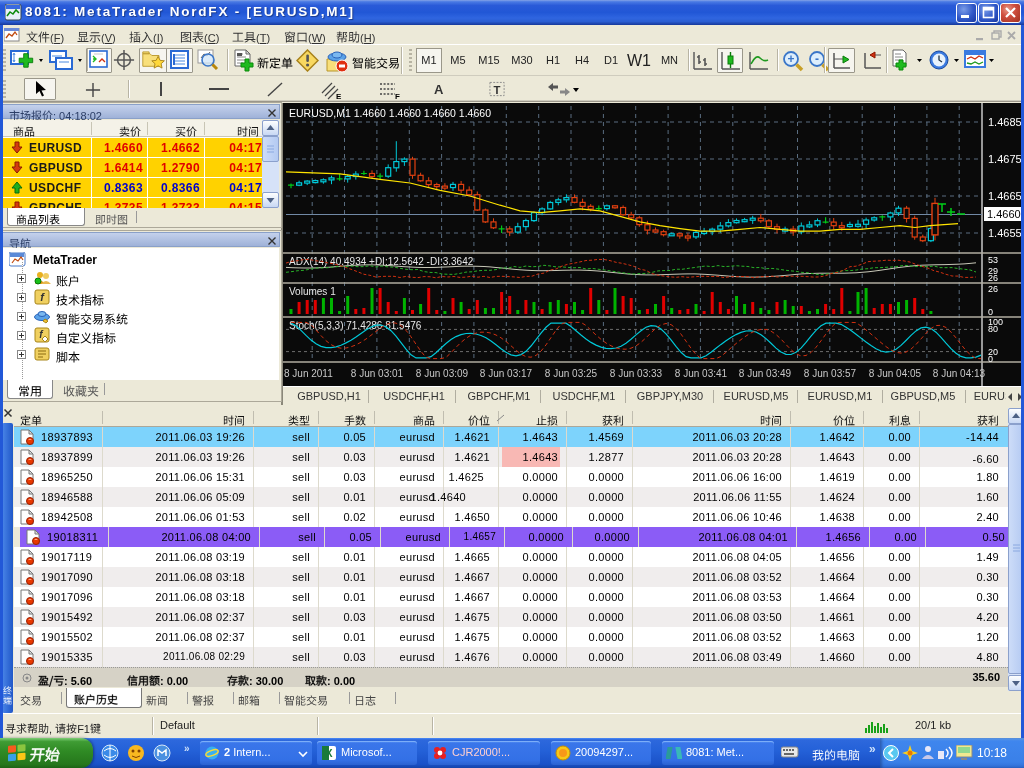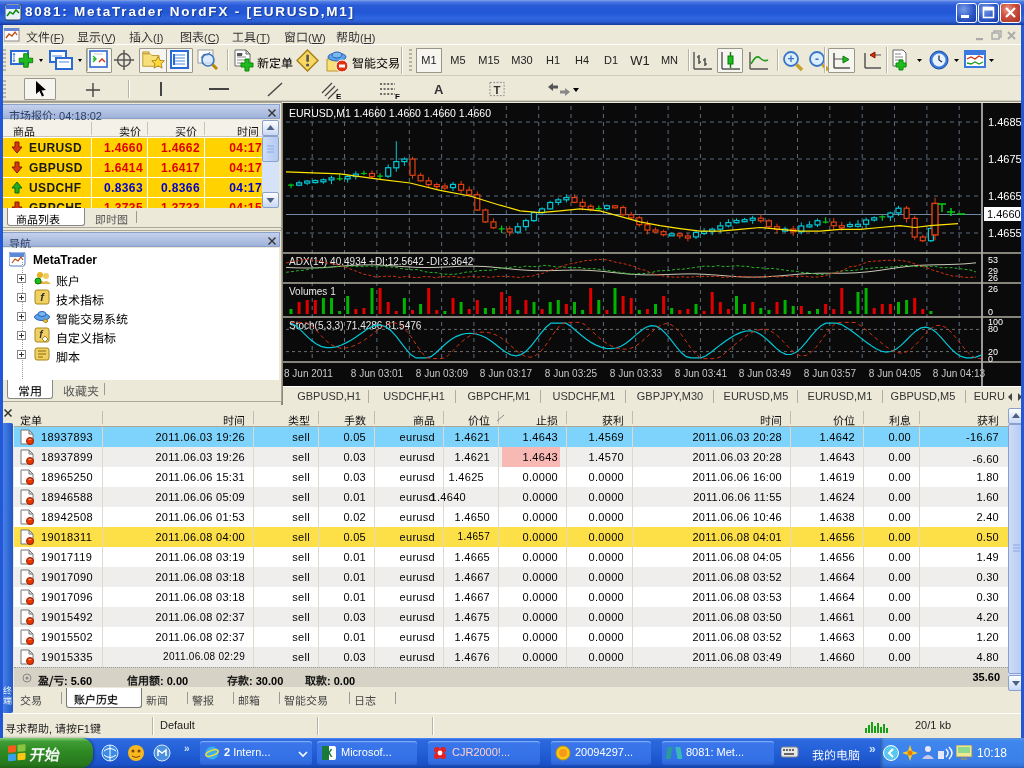--- a/index.html
+++ b/index.html
@@ -166,21 +166,21 @@
       <div class="abs" style="left:401px;top:2px;width:1px;height:27px;background:#b8b4a4"></div>
       <div class="abs" style="left:402px;top:2px;width:1px;height:27px;background:#fff"></div>
       <div class="abs" style="left:409px;top:4px;width:3px;height:22px;background:repeating-linear-gradient(180deg,#b8b4a4 0,#b8b4a4 2px,#ece9d8 2px,#ece9d8 4px)"></div>
       <div class="abs" style="left:416px;top:3px;width:26px;height:25px;background:#f6f5ef;border:1px solid #9a978a;text-align:center;font-size:11px;color:#222;line-height:23px">M1</div>
       <div class="abs" style="left:445px;top:3px;width:26px;height:25px;text-align:center;font-size:11px;color:#222;line-height:25px">M5</div>
       <div class="abs" style="left:474px;top:3px;width:30px;height:25px;text-align:center;font-size:11px;color:#222;line-height:25px">M15</div>
       <div class="abs" style="left:507px;top:3px;width:30px;height:25px;text-align:center;font-size:11px;color:#222;line-height:25px">M30</div>
       <div class="abs" style="left:540px;top:3px;width:26px;height:25px;text-align:center;font-size:11px;color:#222;line-height:25px">H1</div>
       <div class="abs" style="left:569px;top:3px;width:26px;height:25px;text-align:center;font-size:11px;color:#222;line-height:25px">H4</div>
       <div class="abs" style="left:598px;top:3px;width:26px;height:25px;text-align:center;font-size:11px;color:#222;line-height:25px">D1</div>
-      <div class="abs" style="left:627px;top:3px;width:26px;height:25px;text-align:center;font-size:13px;color:#222;line-height:25px">W1</div>
+      <div class="abs" style="left:627px;top:3px;width:26px;height:25px;text-align:left;font-size:16px;color:#222;line-height:25px">W1</div>
       <div class="abs" style="left:656px;top:3px;width:27px;height:25px;text-align:center;font-size:11px;color:#222;line-height:25px">MN</div>
       <div class="abs" style="left:688px;top:4px;width:2px;height:22px;border-left:1px solid #b8b4a4;border-right:1px solid #fff"></div>
       <svg class="abs" style="left:692px;top:5px" width="22" height="22" viewBox="0 0 22 22">
         <path d="M2 19 h18 M2 19 v-17" stroke="#555" stroke-width="1.4"></path>
         <g stroke="#555" stroke-width="1.6">
           <path d="M7 5 v9 M5 7h2 M7 12h2"></path>
           <path d="M13 8 v8 M11 10h2 M13 14h2"></path>
         </g>
       </svg>
       <div class="abs" style="left:717px;top:3px;width:26px;height:25px;background:#f6f5ef;border:1px solid #9a978a;border-radius:1px"></div>
@@ -334,21 +334,21 @@
 <div class="abs" style="left:144px;top:0;width:1px;height:20px;background:#fff"></div>
 <div class="abs" style="left:201px;top:0;width:1px;height:20px;background:#fff"></div>
 <div class="abs" style="left:0;top:19px;width:276px;height:1px;background:#fff"></div>
 </div>
         <div class="abs" style="left:0;top:38px;width:276px;height:20px;background:#ffd200;overflow:hidden">
 <svg class="abs" style="left:7px;top:3px" width="14" height="14" viewBox="0 0 14 14">
             <path d="M5 1 h4 v5 h3 l-5 6 -5-6 h3 z" fill="#d43a10" stroke="#8a1a00"></path>
           </svg>
 <div class="abs" style="left:26px;top:3px;font-size:12px;font-weight:bold;color:#1a1a1a;letter-spacing:0.4px">GBPUSD</div>
 <div class="abs" style="left:88px;top:3px;width:52px;text-align:right;font-size:12px;font-weight:bold;letter-spacing:0.4px;color:#e00000">1.6414</div>
-<div class="abs" style="left:144px;top:3px;width:53px;text-align:right;font-size:12px;font-weight:bold;letter-spacing:0.4px;color:#e00000">1.6417</div>
+<div class="abs" style="left:144px;top:3px;width:53px;text-align:right;font-size:12px;font-weight:bold;letter-spacing:0.4px;color:#e00000">1.2790</div>
 <div class="abs" style="left:207px;top:3px;width:52px;text-align:right;font-size:12px;font-weight:bold;letter-spacing:0.4px;color:#e00000">04:17</div>
 <div class="abs" style="left:88px;top:0;width:1px;height:20px;background:#fff"></div>
 <div class="abs" style="left:144px;top:0;width:1px;height:20px;background:#fff"></div>
 <div class="abs" style="left:201px;top:0;width:1px;height:20px;background:#fff"></div>
 <div class="abs" style="left:0;top:19px;width:276px;height:1px;background:#fff"></div>
 </div>
         <div class="abs" style="left:0;top:58px;width:276px;height:20px;background:#ffd200;overflow:hidden">
 <svg class="abs" style="left:7px;top:3px" width="14" height="14" viewBox="0 0 14 14">
             <path d="M5 12 h4 v-5 h3 l-5-6 -5 6 h3 z" fill="#1fae1f" stroke="#0a6a0a"></path>
           </svg>
@@ -1011,21 +1011,21 @@
         <div class="abs" style="left:692px;top:0px;width:78px;height:20px;">
           <div class="abs" style="right:2px;top:4px;font-size:11px;color:#000;white-space:nowrap;letter-spacing:0.3px">2011.06.03 20:28</div>
         </div>
         <div class="abs" style="left:765px;top:0px;width:78px;height:20px;">
           <div class="abs" style="right:2px;top:4px;font-size:11px;color:#000;white-space:nowrap;letter-spacing:0.3px">1.4642</div>
         </div>
         <div class="abs" style="left:821px;top:0px;width:78px;height:20px;">
           <div class="abs" style="right:2px;top:4px;font-size:11px;color:#000;white-space:nowrap;letter-spacing:0.3px">0.00</div>
         </div>
         <div class="abs" style="left:909px;top:0px;width:78px;height:20px;">
-          <div class="abs" style="right:2px;top:4px;font-size:11px;color:#000;white-space:nowrap;letter-spacing:0.3px">-16.67</div>
+          <div class="abs" style="right:2px;top:4px;font-size:11px;color:#000;white-space:nowrap;letter-spacing:0.3px">-14.44</div>
         </div>
       </div>
       <div class="abs" style="left:14px;top:42px;width:994px;height:20px;background:#f0eded">
         <div class="abs" style="left:88px;top:0;width:1px;height:20px;background:#dddacd"></div>
         <div class="abs" style="left:239px;top:0;width:1px;height:20px;background:#dddacd"></div>
         <div class="abs" style="left:304px;top:0;width:1px;height:20px;background:#dddacd"></div>
         <div class="abs" style="left:360px;top:0;width:1px;height:20px;background:#dddacd"></div>
         <div class="abs" style="left:429px;top:0;width:1px;height:20px;background:#dddacd"></div>
         <div class="abs" style="left:484px;top:0;width:1px;height:20px;background:#dddacd"></div>
         <div class="abs" style="left:552px;top:0;width:1px;height:20px;background:#dddacd"></div>
@@ -1052,21 +1052,21 @@
         <div class="abs" style="left:345px;top:0px;width:78px;height:20px;">
           <div class="abs" style="right:2px;top:4px;font-size:11px;color:#000;white-space:nowrap;letter-spacing:0.3px">eurusd</div>
         </div>
         <div class="abs" style="left:400px;top:0px;width:78px;height:20px;">
           <div class="abs" style="right:2px;top:4px;font-size:11px;color:#000;white-space:nowrap;letter-spacing:0.3px">1.4621</div>
         </div>
         <div class="abs" style="left:488px;top:0px;width:58px;height:20px;background:#f8b8b4;">
           <div class="abs" style="right:2px;top:4px;font-size:11px;color:#000;white-space:nowrap;letter-spacing:0.3px">1.4643</div>
         </div>
         <div class="abs" style="left:534px;top:0px;width:78px;height:20px;">
-          <div class="abs" style="right:2px;top:4px;font-size:11px;color:#000;white-space:nowrap;letter-spacing:0.3px">1.4570</div>
+          <div class="abs" style="right:2px;top:4px;font-size:11px;color:#000;white-space:nowrap;letter-spacing:0.3px">1.2877</div>
         </div>
         <div class="abs" style="left:692px;top:0px;width:78px;height:20px;">
           <div class="abs" style="right:2px;top:4px;font-size:11px;color:#000;white-space:nowrap;letter-spacing:0.3px">2011.06.03 20:28</div>
         </div>
         <div class="abs" style="left:765px;top:0px;width:78px;height:20px;">
           <div class="abs" style="right:2px;top:4px;font-size:11px;color:#000;white-space:nowrap;letter-spacing:0.3px">1.4643</div>
         </div>
         <div class="abs" style="left:821px;top:0px;width:78px;height:20px;">
           <div class="abs" style="right:2px;top:4px;font-size:11px;color:#000;white-space:nowrap;letter-spacing:0.3px">0.00</div>
         </div>
@@ -1226,21 +1226,21 @@
         <div class="abs" style="left:765px;top:0px;width:78px;height:20px;">
           <div class="abs" style="right:2px;top:4px;font-size:11px;color:#000;white-space:nowrap;letter-spacing:0.3px">1.4638</div>
         </div>
         <div class="abs" style="left:821px;top:0px;width:78px;height:20px;">
           <div class="abs" style="right:2px;top:4px;font-size:11px;color:#000;white-space:nowrap;letter-spacing:0.3px">0.00</div>
         </div>
         <div class="abs" style="left:909px;top:0px;width:78px;height:20px;">
           <div class="abs" style="right:2px;top:4px;font-size:11px;color:#000;white-space:nowrap;letter-spacing:0.3px">2.40</div>
         </div>
       </div>
-      <div class="abs" style="left:14px;top:122px;width:994px;height:32px;background:#fde047">
+      <div class="abs" style="left:20px;top:122px;width:994px;height:32px;background:#8b5cf6">
         <div class="abs" style="left:88px;top:0;width:1px;height:20px;background:#dddacd"></div>
         <div class="abs" style="left:239px;top:0;width:1px;height:20px;background:#dddacd"></div>
         <div class="abs" style="left:304px;top:0;width:1px;height:20px;background:#dddacd"></div>
         <div class="abs" style="left:360px;top:0;width:1px;height:20px;background:#dddacd"></div>
         <div class="abs" style="left:429px;top:0;width:1px;height:20px;background:#dddacd"></div>
         <div class="abs" style="left:484px;top:0;width:1px;height:20px;background:#dddacd"></div>
         <div class="abs" style="left:552px;top:0;width:1px;height:20px;background:#dddacd"></div>
         <div class="abs" style="left:618px;top:0;width:1px;height:20px;background:#dddacd"></div>
         <div class="abs" style="left:776px;top:0;width:1px;height:20px;background:#dddacd"></div>
         <div class="abs" style="left:849px;top:0;width:1px;height:20px;background:#dddacd"></div>

